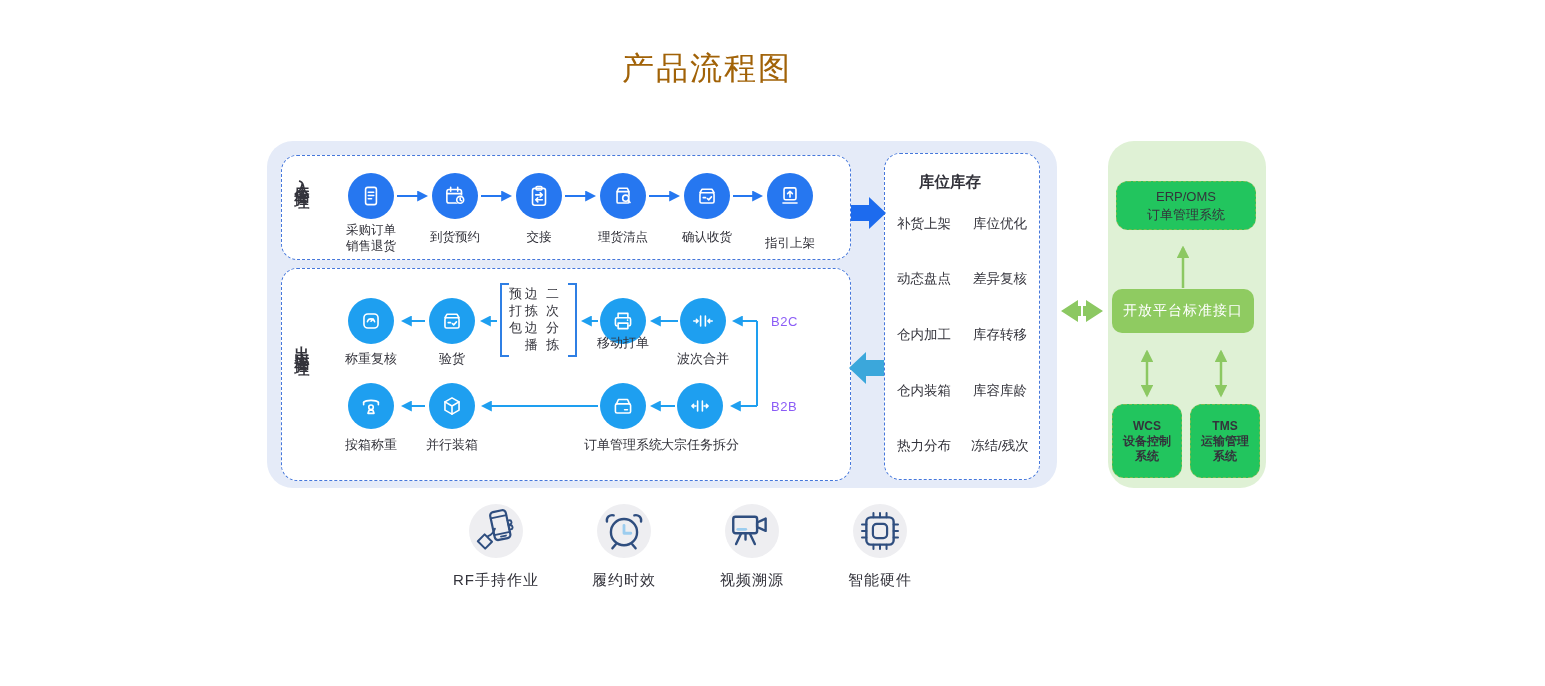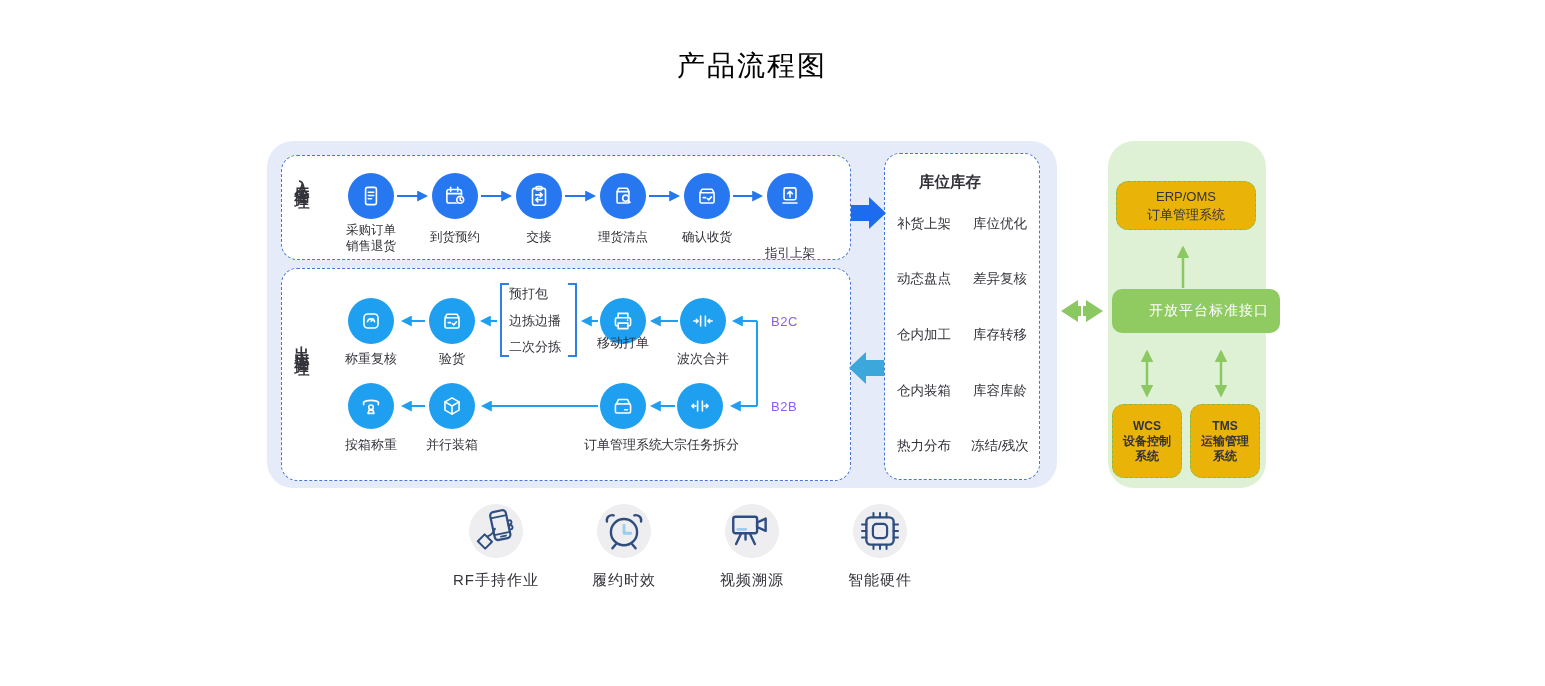--- a/index.html
+++ b/index.html
@@ -1,47 +1,47 @@
 <!DOCTYPE html>
 <html><head>
 <meta charset="utf-8">
 <style>
   html,body{margin:0;padding:0;background:#fff;}
   .canvas{position:relative;width:1545px;height:686px;background:#fff;overflow:hidden;
           font-family:"Liberation Sans","DejaVu Sans",sans-serif;color:#35353F;}
   .abs{position:absolute;}
-  .title{font-size:28px;color:#000000;letter-spacing:2px;text-align:center;font-weight:500;}
+  .title{font-size:32px;color:#a16207;letter-spacing:2px;text-align:left;font-weight:500;}
   .bigpanel{border-radius:26px;}
   .subpanel{background:#fff;border:1px dashed #4577DB;border-radius:16px;box-sizing:border-box;}
   .overlay{left:0;top:0;pointer-events:none;z-index:5;}
   .node{z-index:10;}
   .vlabel{writing-mode:vertical-rl;text-orientation:upright;font-size:15px;font-weight:600;
           color:#33333B;letter-spacing:5px;line-height:16px;}
   .circle{width:46px;height:46px;border-radius:50%;display:flex;align-items:center;justify-content:center;}
   .c-in{background:#2677F0;}
   .c-out{background:#1E9FF0;}
   .slabel{font-size:12.5px;line-height:16px;text-align:center;white-space:pre-line;color:#33333B;}
   .olabel{font-size:13px;line-height:16px;text-align:center;color:#33333B;}
   .tag{font-size:13px;color:#8b5cf6;letter-spacing:.5px;}
   .bracket-arm{box-sizing:border-box;}
   .br-l{width:9px;height:74px;border:2px solid #2F7FE4;border-right:none;}
   .br-r{width:9px;height:74px;border:2px solid #2F7FE4;border-left:none;}
-  .br-lines{display:flex;flex-direction:column;justify-content:space-between;height:70px;}
+  .br-lines{display:flex;flex-direction:row;justify-content:space-between;height:70px;}
   .br-line{font-size:13px;color:#33333B;line-height:17px;}
   .inv-title{font-size:15.5px;font-weight:600;text-align:center;color:#33333B;}
   .inv-grid{display:grid;grid-template-columns:1fr 1fr;grid-template-rows:repeat(5,1fr);
             align-items:center;justify-items:center;}
   .inv-item{font-size:13.5px;font-weight:500;color:#33333B;white-space:nowrap;}
-  .greenbox{background:#eab308;border:1px dashed #7CBB4E;border-radius:12px;display:flex;align-items:center;
+  .greenbox{background:#22c55e;border:1px dashed #7CBB4E;border-radius:12px;display:flex;align-items:center;
             justify-content:center;text-align:center;white-space:pre-line;box-sizing:border-box;
             color:#33333B;}
   .erp{font-size:13px;line-height:18px;font-weight:500;}
   .sys{font-size:12px;line-height:15px;font-weight:700;}
   .gateway{background:#8FCB61;border-radius:10px;color:#fff;font-size:14px;font-weight:500;
-           display:flex;align-items:center;justify-content:center;letter-spacing:1px;padding-left:26px;}
+           display:flex;align-items:center;justify-content:center;letter-spacing:1px;}
   .fcircle{width:54px;height:54px;border-radius:50%;background:#EEEEF1;display:flex;
            align-items:center;justify-content:center;}
   .flabel{font-size:15px;text-align:center;color:#33333B;letter-spacing:1px;}
   .ic{display:block;}
   .ic *{vector-effect:non-scaling-stroke;}
   .w{stroke:#fff;stroke-width:1.6;fill:none;stroke-linecap:round;stroke-linejoin:round;}
   .mask-in{fill:#2677F0;}
   .mask-out{fill:#1E9FF0;}
   .nv{stroke:#2F4E7F;fill:none;stroke-linecap:round;stroke-linejoin:round;}
 </style>
@@ -174,21 +174,21 @@
 
   <div class="abs node circle c-in" style="left:767px;top:173px">
     <svg class="ic" width="26" height="26" viewBox="0 0 24 24">
         <g class="w">
       <rect x="6.5" y="4.5" width="11" height="11" rx="1.5"></rect>
           <path d="M12 13V7.6M9.8 9.8L12 7.6l2.2 2.2"></path>
       <path d="M5.5 18.5h13"></path>
         </g>
       </svg>
   </div>
-  <div class="abs node slabel" style="left:745px;top:245px;width:90px">指引上架</div>
+  <div class="abs node slabel" style="left:745px;top:235px;width:90px">指引上架</div>
 
   <div class="abs node vlabel" style="left:294px;top:334px">出库管理</div>
 
   <div class="abs node circle c-out" style="left:348px;top:298px">
     <svg class="ic" width="26" height="26" viewBox="0 0 24 24">
         <g class="w">
       <rect x="5.5" y="5.5" width="13" height="13" rx="3.5"></rect>
           <path d="M8.7 12.6a3.4 3.4 0 016.6 0"></path>
       <path d="M12 12.2l1.9-1.9"></path>
         </g>

